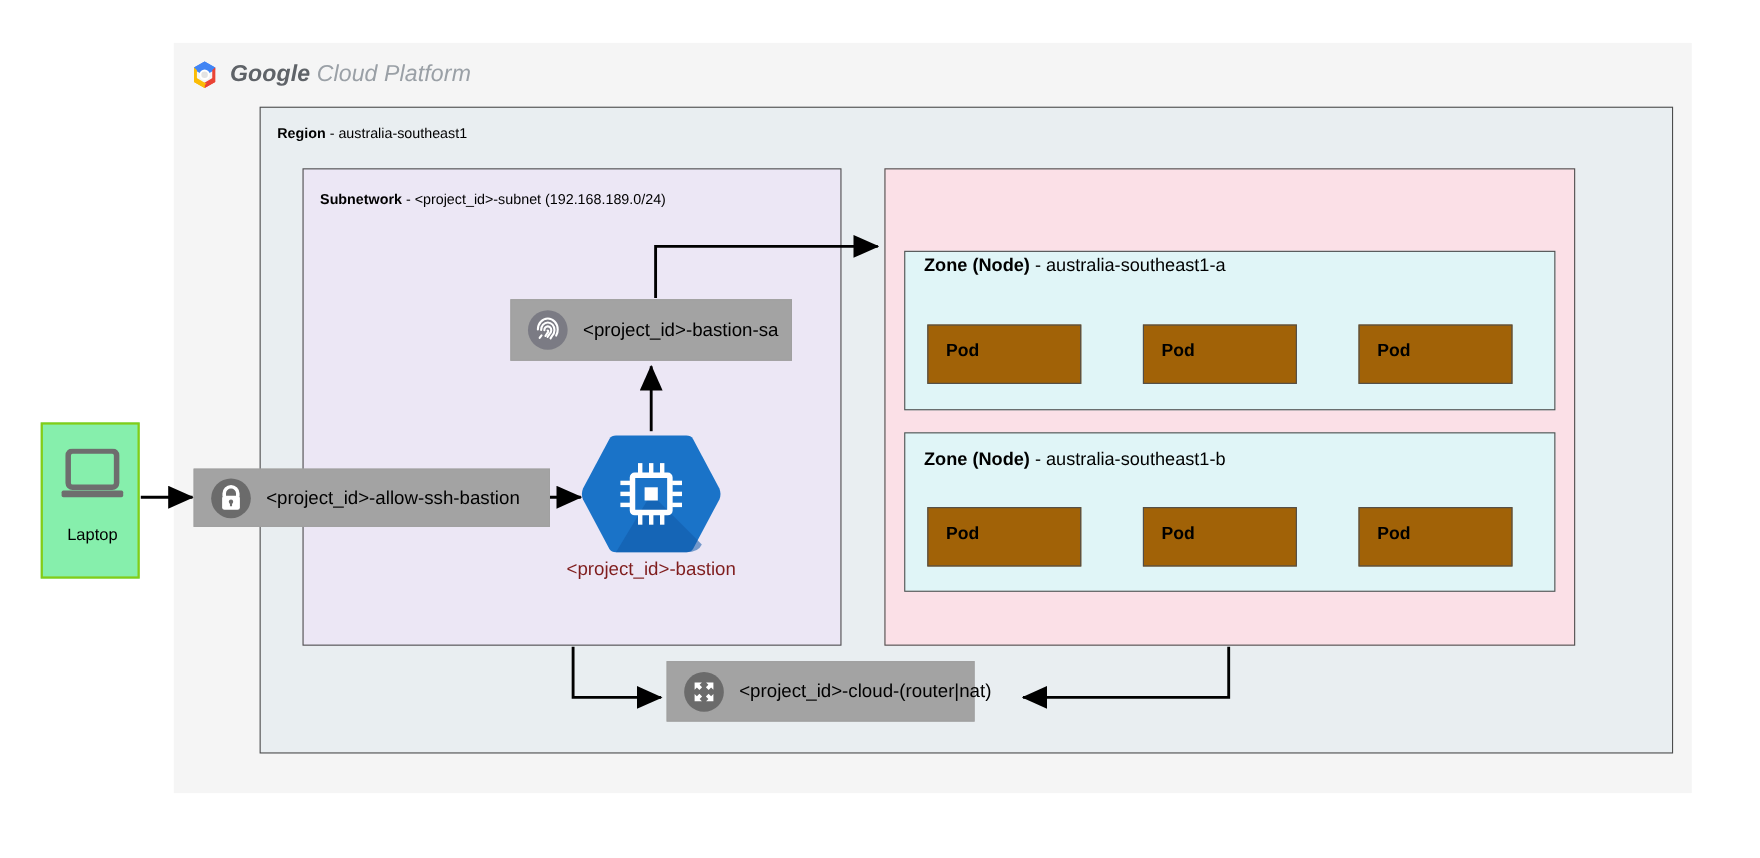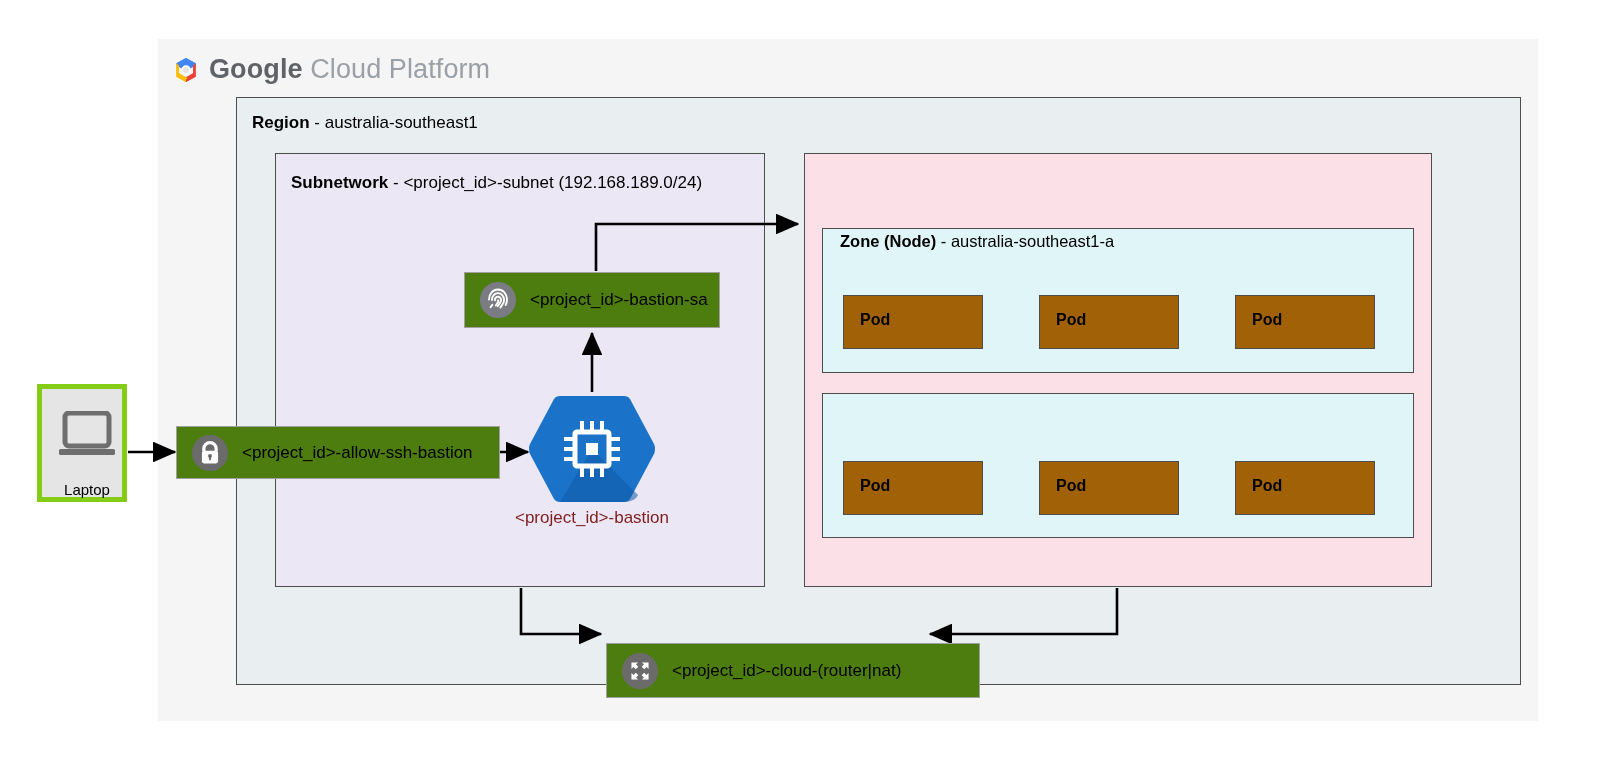--- a/index.html
+++ b/index.html
@@ -20,21 +20,21 @@
   }
 
   
   .box {
     position: absolute;
     box-sizing: border-box;
     border: 1px solid #4d4d4d;
   }
   .box-label {
     position: absolute;
-    font-size: 17px;
+    font-size: 13px;
     color: #000000;
     white-space: nowrap;
   }
   .box-label b { font-weight: bold; }
 
   
   #gcp-frame {
     position: absolute;
     left: 158px;
     top: 39px;
@@ -46,24 +46,25 @@
   #gcp-logo-wrap {
     position: absolute;
     left: 172px;
     top: 54px;
     display: flex;
     align-items: center;
     gap: 9px;
   }
   #gcp-logo { width: 28px; height: 28px; display:block; }
   #gcp-wordmark {
-    font-size: 27px;
+    font-size: 21px;
     letter-spacing: 0.1px;
     color: #757575;
     white-space: nowrap;
+    font-style: italic;
   }
   #gcp-wordmark .g1 { font-weight: bold; color:#5f6368; }
   #gcp-wordmark .g2 { font-weight: normal; color:#9aa0a6; }
 
   
   #region-box {
     left: 236px; top: 97px; width: 1285px; height: 588px;
     background: #e9eef1;
   }
   #region-label { left: 252px; top: 113px; }
@@ -116,48 +117,48 @@
     text-align: center;
     font-size: 17px;
     color: #7f1d1d;
     white-space: nowrap;
   }
 
   
   .pill {
     position: absolute;
     box-sizing: border-box;
-    background: #4d7c0f;
+    background: #a3a3a3;
     border: 1px solid #a0a0a0;
     display: flex;
     align-items: center;
   }
   .pill .glyph {
     flex: 0 0 auto;
     margin-left: 14px;
     width: 38px; height: 38px;
     display:block;
   }
   .pill .pill-text {
     margin-left: 13px;
     font-size: 17px;
     color: #000;
     white-space: nowrap;
   }
   #allow-ssh-node { left: 176px; top: 426px; width: 324px; height: 53px; }
   #bastion-sa-node { left: 464px; top: 272px; width: 256px; height: 56px; }
-  #router-nat-node { left: 606px; top: 643px; width: 374px; height: 55px; }
+  #router-nat-node { left: 606px; top: 601px; width: 280px; height: 55px; }
 
   
   #laptop-box {
     position: absolute;
-    left: 37px; top: 384px; width: 90px; height: 118px;
+    left: 37px; top: 384px; width: 90px; height: 142px;
     box-sizing: border-box;
-    background: #e5e5e5;
-    border: 5px solid #84cc16;
+    background: #86efac;
+    border: 2px solid #84cc16;
   }
   #laptop-icon {
     position: absolute;
     left: 16px; top: 22px;
     width: 58px; height: 48px;
     display: block;
   }
   #laptop-label {
     position: absolute;
     left: 0; top: 92px; width: 90px;
@@ -210,20 +211,21 @@
       <span class="pod-label">Pod</span>
     </div>
   <div class="box pod-box" style="left:1039px; top:295px;">
       <span class="pod-label">Pod</span>
     </div>
   <div class="box pod-box" style="left:1235px; top:295px;">
       <span class="pod-label">Pod</span>
     </div>
 
   <div class="box zone-box" id="zone-b"></div>
+  <div class="box-label zone-label" id="zone-b-label"><b>Zone (Node)</b><span> - australia-southeast1-b</span></div>
 
   <div class="box pod-box" style="left:843px; top:461px;">
       <span class="pod-label">Pod</span>
     </div>
   <div class="box pod-box" style="left:1039px; top:461px;">
       <span class="pod-label">Pod</span>
     </div>
   <div class="box pod-box" style="left:1235px; top:461px;">
       <span class="pod-label">Pod</span>
     </div>

